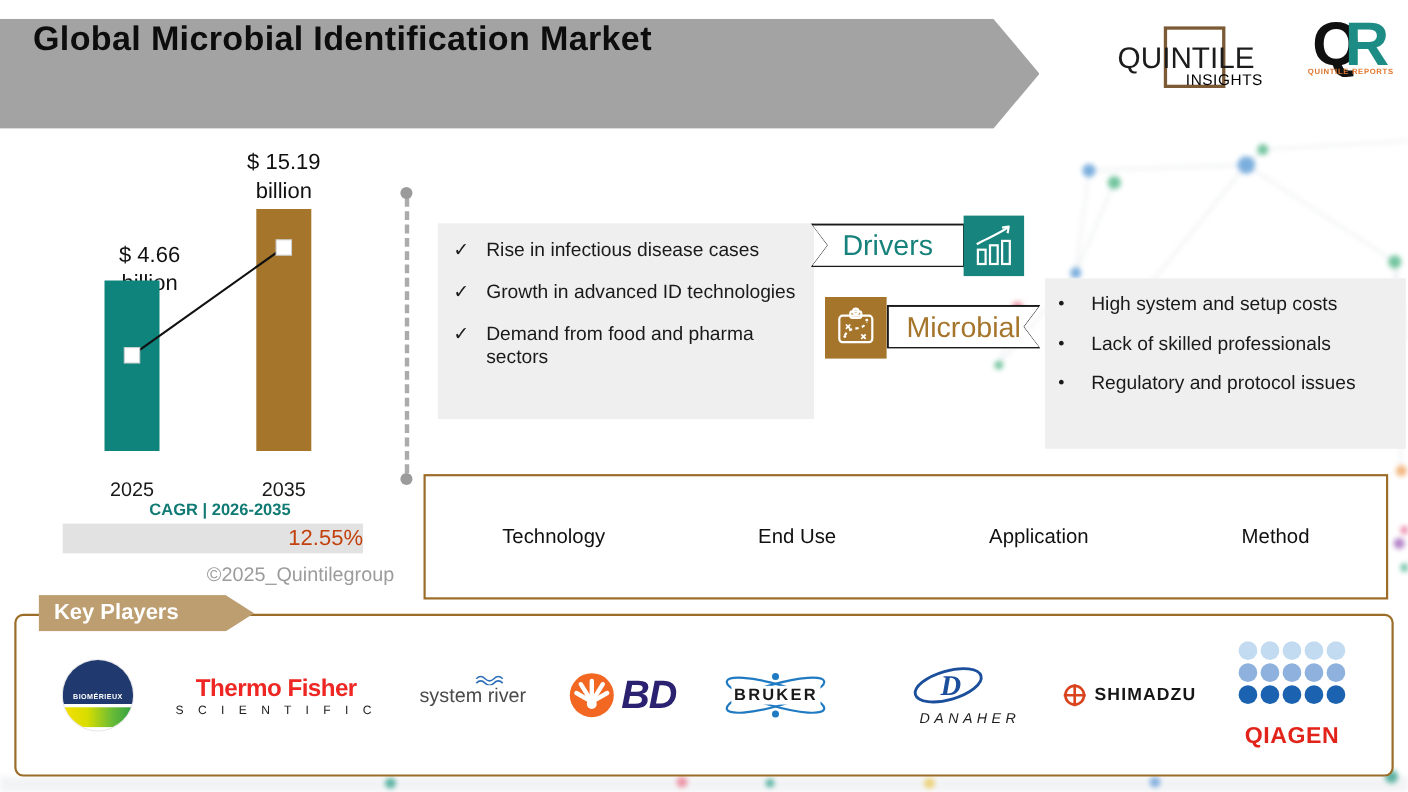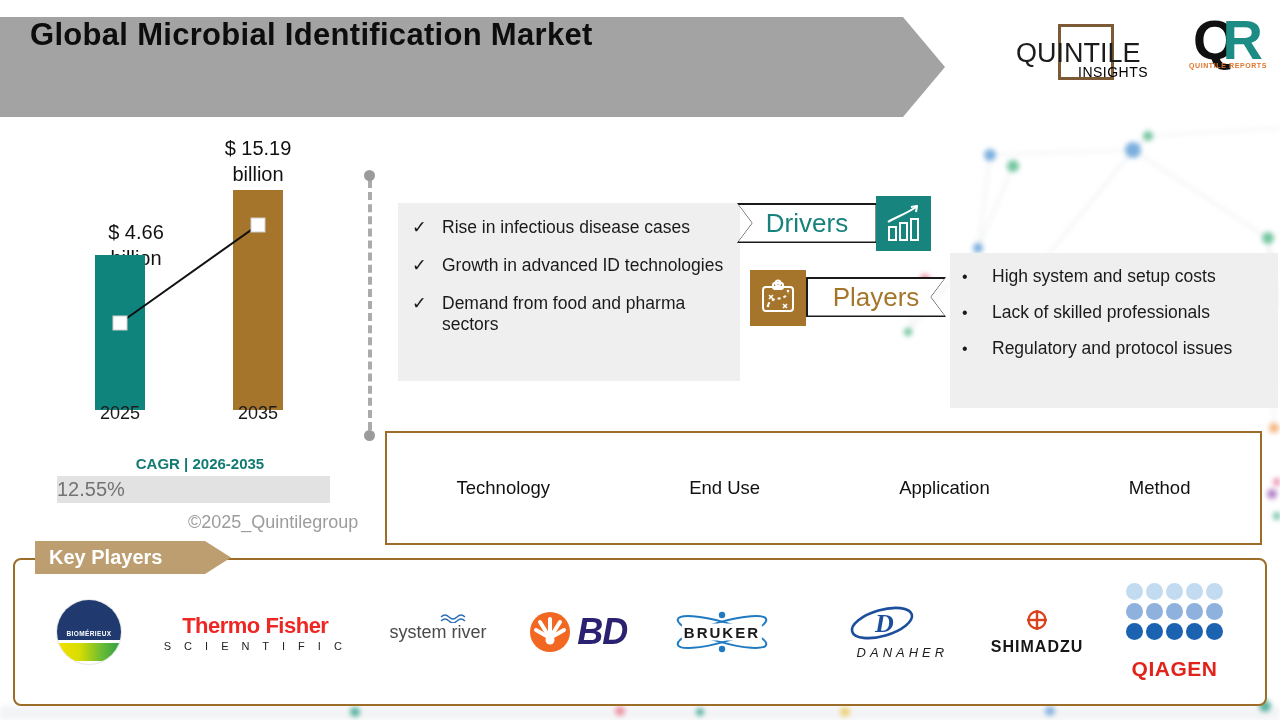--- a/index.html
+++ b/index.html
@@ -24,26 +24,26 @@
   #qr-letters{font-size:56px;font-weight:800;line-height:60px;white-space:nowrap;}
   #qr-q{color:#101010;} #qr-r{color:#1d8c84;margin-left:-14px;}
   #qr-caption{font-size:7px;font-weight:bold;color:#e0762c;letter-spacing:.6px;margin-top:-8px;}
 
   
   #chart{left:55px;top:135px;width:330px;height:400px;}
   .bar{position:absolute;bottom:125px;width:50px;}
   #bar-0{left:40px;} #bar-1{left:178px;}
   .val-label{position:absolute;width:130px;text-align:center;font-size:20px;line-height:26px;color:#111;}
   #val-0{left:16px;top:60px;margin-top:24px;} #val-1{left:138px;top:0;}
-  .year-label{position:absolute;top:268px;width:50px;text-align:center;font-size:18px;}
+  .year-label{position:absolute;top:300px;width:50px;text-align:center;font-size:18px;}
   #trend-svg{position:absolute;left:0;top:0;}
   #cagr-label{position:absolute;left:0;top:320px;width:290px;text-align:center;
     font-size:15px;font-weight:bold;color:#117a74;}
   #cagr-box{position:absolute;left:2px;top:341px;width:273px;height:27px;background:#e2e2e2;
-    text-align:left;font-size:20px;line-height:27px;color:#737373;}
+    text-align:right;font-size:20px;line-height:27px;color:#c2410c;}
   #watermark{left:188px;top:512px;font-size:18px;color:#9c9c9c;}
 
   
   #timeline{left:368px;top:180px;width:4px;height:250px;border-left:4px dashed #ababab;}
   .tl-dot{position:absolute;width:11px;height:11px;border-radius:50%;background:#9b9b9b;}
   #tl-dot-top{left:364px;top:170px;} #tl-dot-bottom{left:364px;top:430px;}
 
   
   .panel{background:#efefef;box-sizing:border-box;}
   #drivers-panel{left:398px;top:203px;width:342px;height:178px;padding:14px 10px 0 14px;}
@@ -98,21 +98,21 @@
   
   #bd-wrap{flex-direction:row;gap:6px;align-items:center;font-style:italic;}
   #bd-text{font-size:36px;font-weight:bold;color:#2b2171;letter-spacing:-1px;}
   
   #bruker-wrap{position:relative;width:104px;height:46px;}
   #bruker-text{position:absolute;left:50%;top:50%;transform:translate(-50%,-50%);
     font-size:15px;font-weight:800;letter-spacing:2px;background:#fff;padding:0 2px;}
   
   #dan-text{font-size:13px;font-weight:normal;font-style:italic;letter-spacing:4px;color:#1d1d1d;margin-top:1px;margin-left:40px;}
   
-  #shi-wrap{flex-direction:column;gap:7px;align-items:center;}
+  #shi-wrap{flex-direction:row;gap:7px;align-items:center;}
   #shi-text{font-size:16px;font-weight:800;letter-spacing:1px;color:#161616;}
   
   .q-row{display:flex;gap:3px;margin-bottom:3px;}
   .q-dot{width:17px;height:17px;border-radius:50%;}
   #qia-text{font-size:21px;font-weight:bold;color:#e2231a;letter-spacing:.5px;margin-top:14px;}
 </style>
 </head>
 <body>
 
 <div id="page">
@@ -230,21 +230,21 @@
       <rect x="18" y="8" width="10" height="6" rx="2"></rect>
       <circle cx="23" cy="8" r="2.5"></circle>
       <path d="M13,30 C 18,20 28,27 33,18" stroke-dasharray="3 3"></path>
       <path d="M14,20 l4,4 M18,20 l-4,4" stroke-width="1.6"></path>
       <path d="M28,29 l4,4 M32,29 l-4,4" stroke-width="1.6"></path>
       <circle cx="33" cy="16" r="1.3" fill="#fff" stroke="none"></circle>
       <circle cx="13" cy="31" r="1.3" fill="#fff" stroke="none"></circle>
     </svg>
   </div>
   <div class="layer flag" id="barriers-flag">
-    <div class="flag-inner">Players</div>
+    <div class="flag-inner">Microbial</div>
   </div>
   <div class="layer panel" id="barriers-panel">
       <div class="bullet-item">
         <span class="marker">•</span>
         <span>High system and setup costs</span>
       </div>
       <div class="bullet-item">
         <span class="marker">•</span>
         <span>Lack of skilled professionals</span>
       </div>

